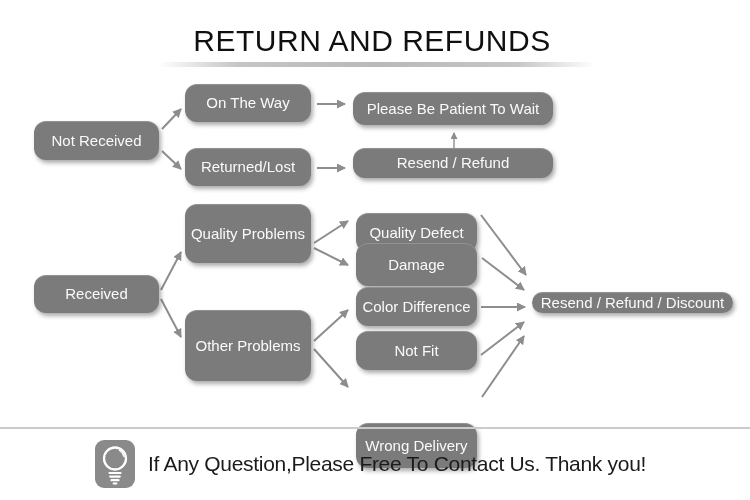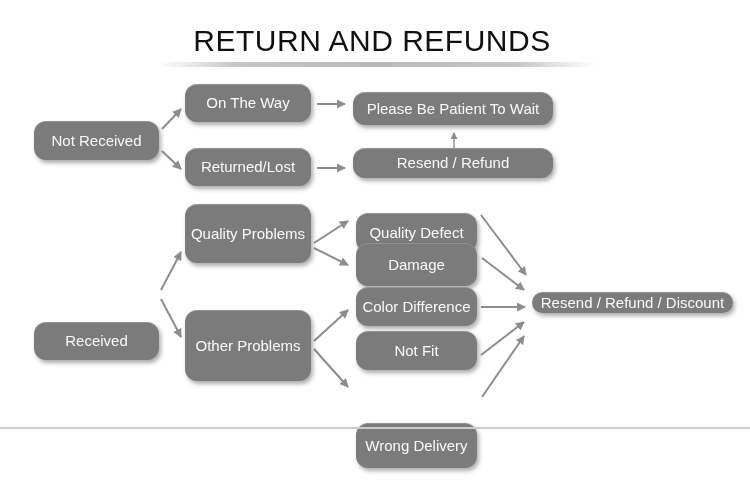--- a/index.html
+++ b/index.html
@@ -73,27 +73,40 @@
       <line x1="481" y1="355" x2="524" y2="322" stroke="#8d8d8d" stroke-width="2" marker-end="url(#ah)"></line>
       <line x1="482" y1="397" x2="524" y2="336" stroke="#8d8d8d" stroke-width="2" marker-end="url(#ah)"></line>
     </svg>
 
   <div id="nodes">
       <div class="node" style="left: 34px; top: 121px; width: 125px; height: 39px; color: rgb(250, 250, 250);">Not Received</div>
       <div class="node" style="left: 185px; top: 84px; width: 126px; height: 38px; color: rgb(250, 250, 250);">On The Way</div>
       <div class="node" style="left: 185px; top: 148px; width: 126px; height: 38px; color: rgb(250, 250, 250);">Returned/Lost</div>
       <div class="node" style="left: 353px; top: 92px; width: 200px; height: 33px; color: rgb(250, 250, 250);">Please Be Patient To Wait</div>
       <div class="node" style="left: 353px; top: 148px; width: 200px; height: 30px; color: rgb(250, 250, 250);">Resend / Refund</div>
-      <div class="node" style="left: 34px; top: 275px; width: 125px; height: 38px; color: rgb(250, 250, 250); margin-top: 47px;">Received</div>
+      <div class="node" style="left: 34px; top: 275px; width: 125px; height: 38px; color: rgb(250, 250, 250);">Received</div>
       <div class="node" style="left: 185px; top: 204px; width: 126px; height: 59px; color: rgb(250, 250, 250);">Quality Problems</div>
       <div class="node" style="left: 185px; top: 310px; width: 126px; height: 71px; color: rgb(250, 250, 250);">Other Problems</div>
       <div class="node" style="left: 356px; top: 213px; width: 121px; height: 39px; color: rgb(250, 250, 250);">Quality Defect</div>
       <div class="node" style="left: 356px; top: 243px; width: 121px; height: 43px; color: rgb(250, 250, 250);">Damage</div>
       <div class="node" style="left: 356px; top: 287px; width: 121px; height: 39px; color: rgb(250, 250, 250);">Color Difference</div>
       <div class="node" style="left: 356px; top: 331px; width: 121px; height: 39px; color: rgb(250, 250, 250);">Not Fit</div>
       <div class="node" style="left: 356px; top: 375px; width: 121px; height: 45px; color: rgb(250, 250, 250); margin-top: 48px;">Wrong Delivery</div>
       <div class="node" style="left: 532px; top: 292px; width: 201px; height: 21px; color: rgb(250, 250, 250);">Resend / Refund / Discount</div>
     </div>
 
   <div class="footer-divider" style="background: rgb(203, 203, 203);"></div>
 
+  <div class="footer">
+    <div class="bulb-badge">
+      <svg width="40" height="48" viewBox="0 0 40 48">
+        <circle cx="20" cy="18.5" r="11" fill="none" stroke="#ffffff" stroke-width="2.3"></circle>
+        <path d="M 24.5 10.5 A 9.5 9.5 0 0 1 29 16.5" fill="none" stroke="#ffffff" stroke-width="1.3" stroke-linecap="round"></path>
+        <line x1="14.5" y1="33" x2="25.5" y2="33" stroke="#ffffff" stroke-width="2.2" stroke-linecap="round"></line>
+        <line x1="15.2" y1="36.6" x2="24.8" y2="36.6" stroke="#ffffff" stroke-width="2.2" stroke-linecap="round"></line>
+        <line x1="16.5" y1="40.2" x2="23.5" y2="40.2" stroke="#ffffff" stroke-width="2.2" stroke-linecap="round"></line>
+        <line x1="18.6" y1="43.6" x2="21.4" y2="43.6" stroke="#ffffff" stroke-width="2" stroke-linecap="round"></line>
+      </svg>
+    </div>
+    <div class="footer-message" style="color: rgb(27, 27, 27);">If Any Question,Please Free To Contact Us. Thank you!</div>
+  </div>
 
 </div>
 
 </body></html>

